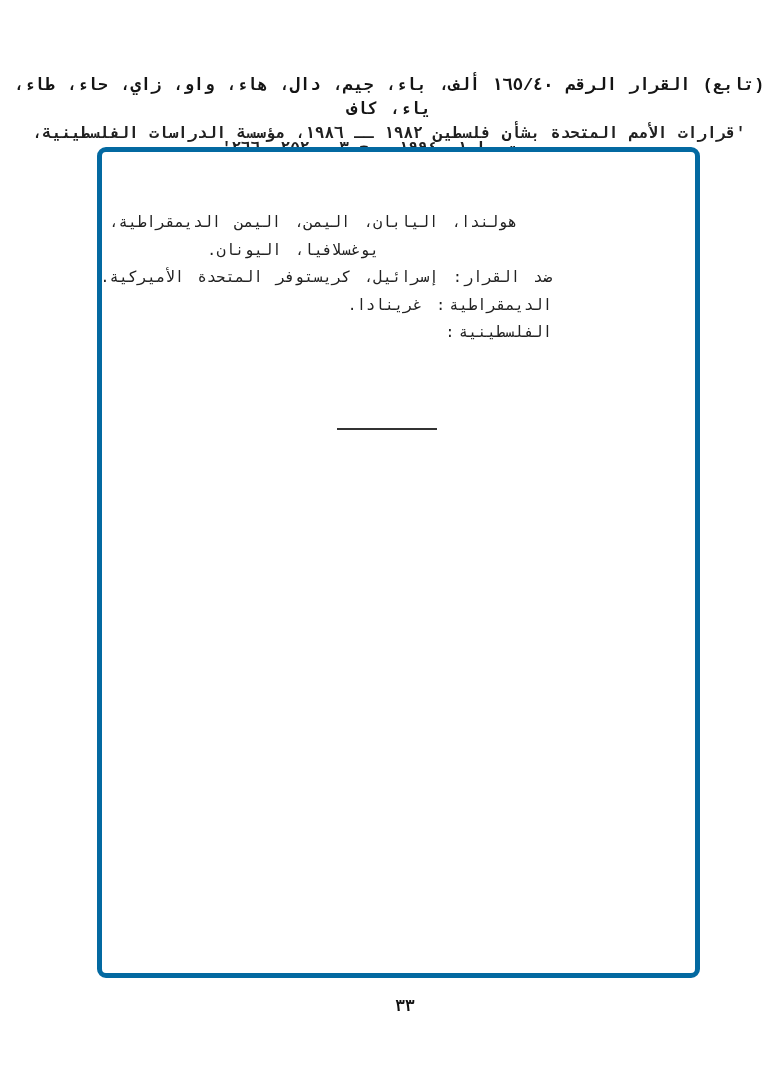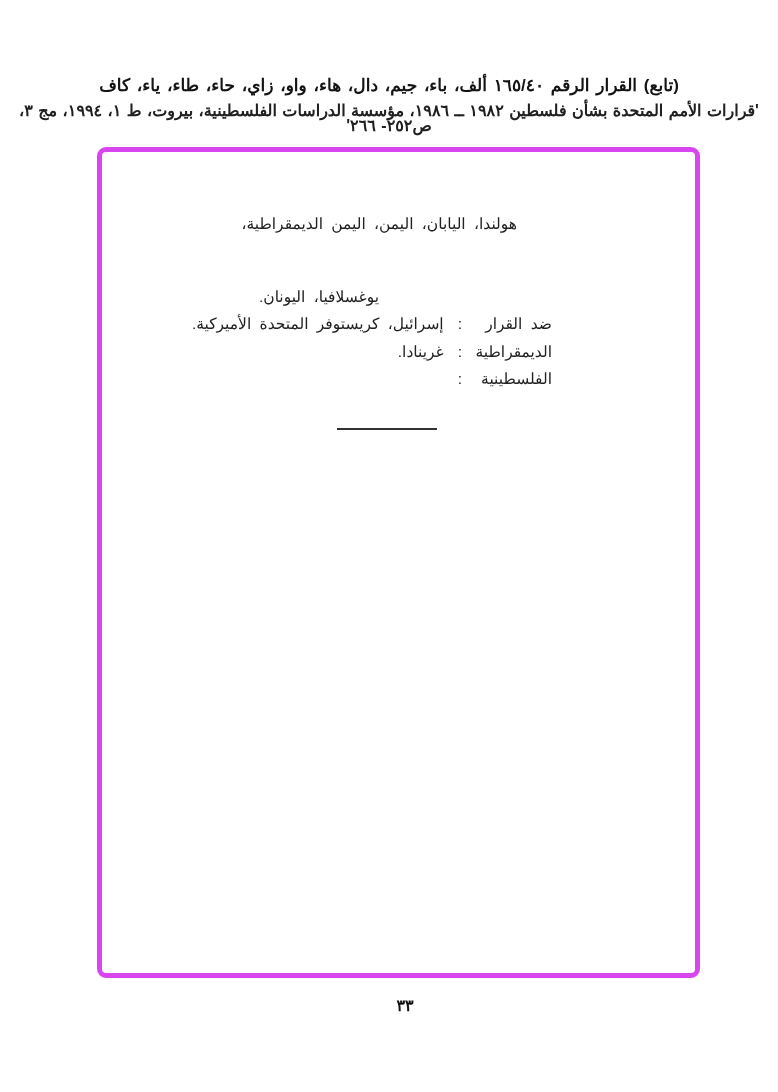--- a/index.html
+++ b/index.html
@@ -6,21 +6,21 @@
     margin: 0;
     padding: 0;
     background: #ffffff;
   }
   .page {
     position: relative;
     width: 778px;
     height: 1092px;
     background: #ffffff;
     overflow: hidden;
-    font-family: Liberation Sans, sans-serif;
+    font-family: Liberation Mono, monospace;
     color: #1d1d1d;
   }
   
   .header {
     position: absolute;
     top: 74px;
     left: 0;
     width: 778px;
     text-align: center;
     direction: rtl;
@@ -41,21 +41,21 @@
     color: #202020;
   }
   
   .greenbox {
     position: absolute;
     left: 97px;
     top: 147px;
     width: 603px;
     height: 831px;
     box-sizing: border-box;
-    border: 5px solid #d946ef;
+    border: 5px solid #0369a1;
     border-radius: 9px;
     background: #ffffff;
   }
   .textblock {
     direction: rtl;
     padding: 58px 143px 0 25px;
     font-size: 15.5px;
     line-height: 27.5px;
     word-spacing: 4px;
     color: #222222;
@@ -63,21 +63,20 @@
   .para1 {
     margin-left: 0;
     margin-right: 35px;
   }
   .pline {
     display: block;
     white-space: nowrap;
   }
   .pline-indent {
     margin-right: 138px;
-    margin-top: 45px;
   }
   .vrow {
     display: flex;
     align-items: flex-start;
   }
   .lbl {
     min-width: 86px;
     white-space: nowrap;
   }
   .sep {

